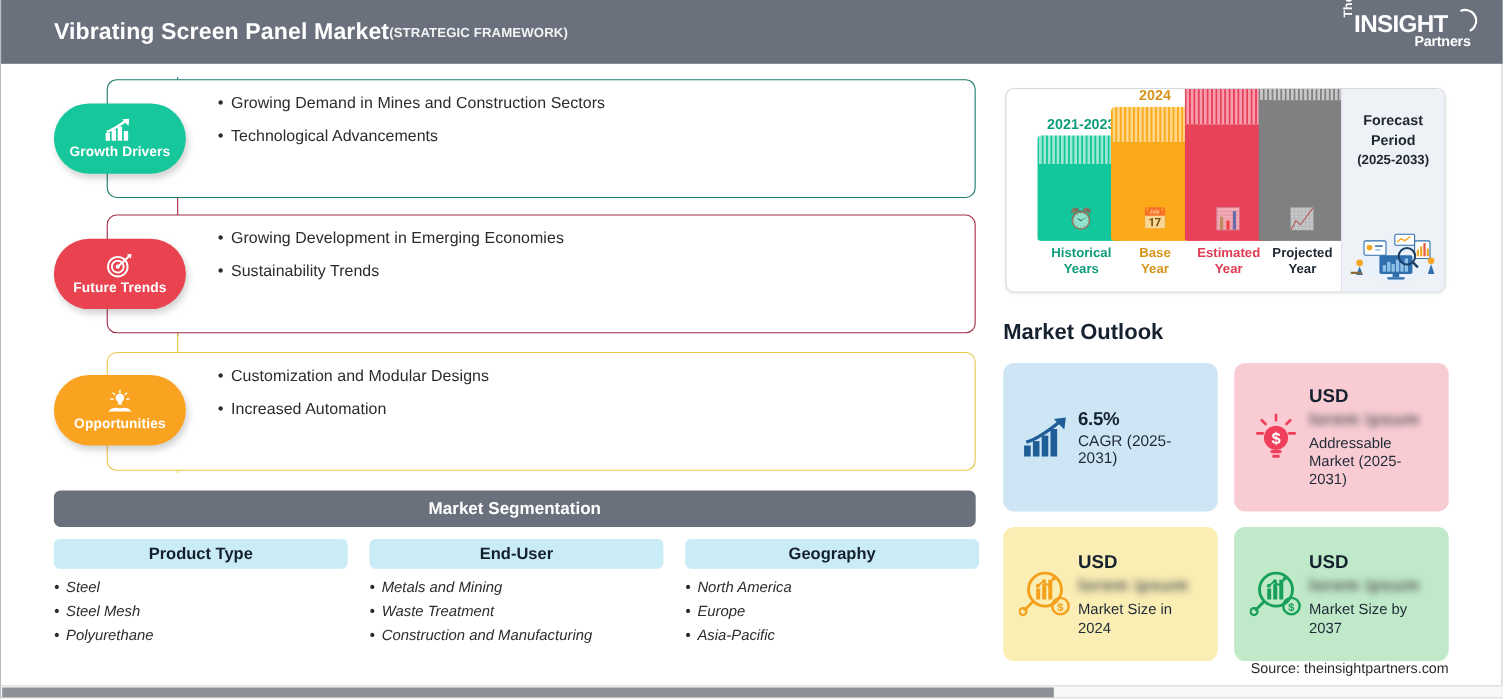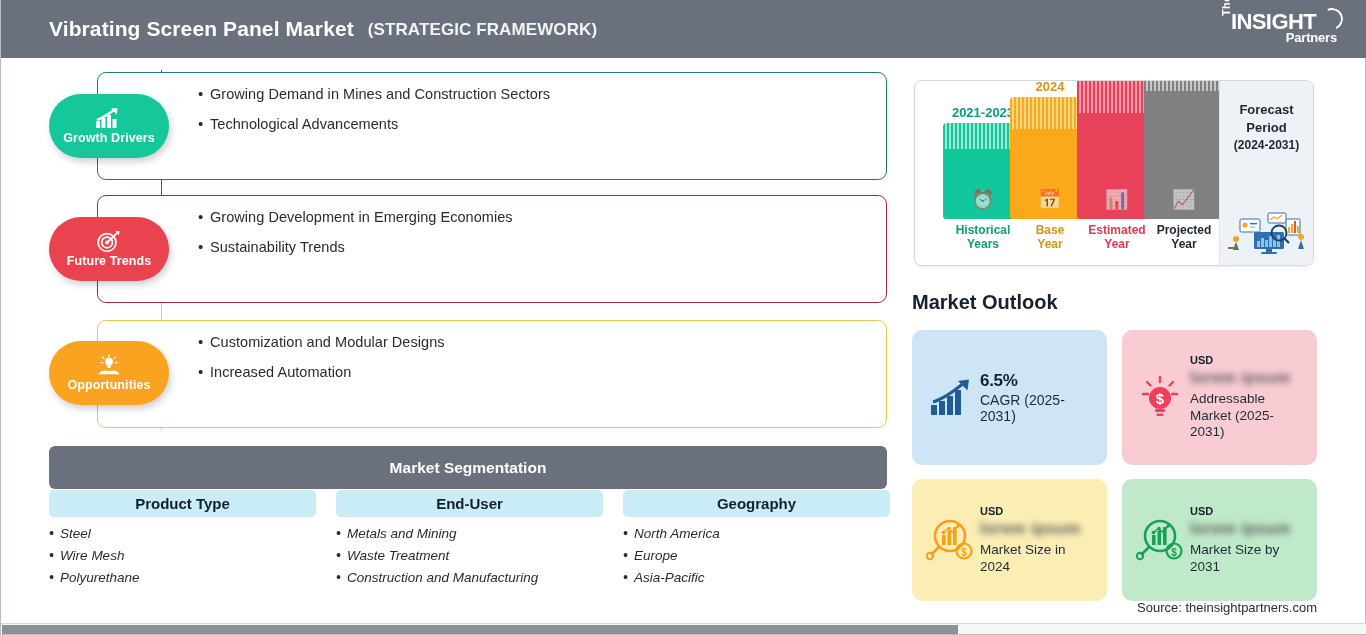--- a/index.html
+++ b/index.html
@@ -25,23 +25,23 @@
     display: flex; align-items: center;
   }
   #header-title {
     margin-left: 48px;
     color: #ffffff;
     font-size: 21px;
     font-weight: bold;
     letter-spacing: .1px;
   }
   #header-sub {
-    margin-left: 14px;
+    margin-left: 0;
     color: #f2f3f4;
-    font-size: 17px;
+    font-size: 12px;
     font-weight: bold;
     letter-spacing: .1px;
     position: relative; top: 1px;
   }
   #logo {
     position: absolute; right: 22px; top: 8px;
     width: 126px; height: 42px;
     color: #ffffff;
   }
   #logo .lg-the {
@@ -128,21 +128,21 @@
   .stem {
     position: absolute;
     left: 160px; width: 1.4px;
     z-index: 0;
   }
 
   
   #seg-title {
     position: absolute;
     left: 48px; top: 446px;
-    width: 838px; height: 43px;
+    width: 838px; height: 33px;
     background: #6b717c;
     border-radius: 6px;
     display: flex; align-items: center; justify-content: center;
     color: #ffffff; font-size: 15.5px; font-weight: bold;
   }
   .seg-col { position: absolute; top: 490px; width: 267px; }
   .seg-col.c0 { left: 48px; }
   .seg-col.c1 { left: 335px; }
   .seg-col.c2 { left: 622px; }
   .seg-head {
@@ -227,21 +227,21 @@
   #mo-cagr  { left: 911px;  top: 330px; height: 135px; background: #cde5f4; }
   #mo-addr  { left: 1121px; top: 330px; height: 135px; background: #f9ccd4; }
   #mo-2024  { left: 911px;  top: 479px; height: 122px; background: #faeeb4; }
   #mo-2031  { left: 1121px; top: 479px; height: 122px; background: #bfe9c8; }
 
   .mo-inner { display: flex; height: 100%; align-items: center; padding: 0 10px; }
   .mo-ico { width: 56px; flex: 0 0 56px; display: flex; justify-content: center; }
   .mo-txt { flex: 1; }
   .mo-big { font-size: 17px; font-weight: bold; color: #15212e; letter-spacing: -.3px; }
   .mo-sub { font-size: 14px; color: #1f2a36; margin-top: 1px; }
-  .mo-usd { font-size: 11px; font-weight: bold; color: #15212e; }
+  .mo-usd { font-size: 17px; font-weight: bold; color: #15212e; }
   .mo-blur {
     font-size: 16px; font-weight: bold; color: #5d5d5d;
     filter: blur(3.4px); margin: 3px 0 4px; letter-spacing: .5px;
   }
   .mo-lbl { font-size: 13.5px; color: #1f2a36; line-height: 1.25; }
   #mo-cagr .mo-inner { padding-left: 12px; }
   #mo-addr .mo-inner, #mo-2024 .mo-inner, #mo-2031 .mo-inner { align-items: center; }
   #mo-addr .mo-txt, #mo-2024 .mo-txt, #mo-2031 .mo-txt { padding-left: 2px; }
 
   #source {
@@ -339,21 +339,21 @@
     </span>
     <span class="b-lbl">Opportunities</span>
   </div>
 
   <div id="seg-title">Market Segmentation</div>
 
   <div class="seg-col c0">
     <div class="seg-head">Product Type</div>
     <ul class="seg-items">
       <li>Steel</li>
-      <li>Wire Mesh</li>
+      <li>Steel Mesh</li>
       <li>Polyurethane</li>
     </ul>
   </div>
 
   <div class="seg-col c1">
     <div class="seg-head">End-User</div>
     <ul class="seg-items">
       <li>Metals and Mining</li>
       <li>Waste Treatment</li>
       <li>Construction and Manufacturing</li>
@@ -423,21 +423,21 @@
       </div>
       <div class="tl-cap" style="color:#1d2733;">
         <div>Projected</div>
           <div>Year</div>
       </div>
     </div>
 
     <div id="fc-panel">
       <div class="fc-t">Forecast</div>
       <div class="fc-t" style="margin-top:0;">Period</div>
-      <div class="fc-s">(2024-2031)</div>
+      <div class="fc-s">(2025-2033)</div>
       <svg id="fc-art" viewBox="0 0 86 60">
         <ellipse cx="45" cy="38" rx="32" ry="20" fill="#e9f2fb"></ellipse>
         <rect x="16" y="20" width="20" height="13" rx="1.5" fill="#fff" stroke="#2f6fae" stroke-width="1"></rect>
         <circle cx="21" cy="26" r="2.6" fill="#f5a623"></circle>
         <rect x="26" y="24" width="7" height="1.4" fill="#2f6fae"></rect>
         <rect x="26" y="27.5" width="5" height="1.4" fill="#9cc2e4"></rect>
         <rect x="44" y="14" width="18" height="10" rx="1.2" fill="#fff" stroke="#2f6fae" stroke-width="1"></rect>
         <path d="M46 21 l4-3 3 2 5-4" stroke="#f5a623" stroke-width="1.3" fill="none"></path>
         <rect x="62" y="20" width="14" height="16" rx="1.2" fill="#fff" stroke="#2f6fae" stroke-width="1"></rect>
         <rect x="64" y="28" width="2" height="6" fill="#f5a623"></rect>
@@ -558,21 +558,21 @@
           <circle cx="32" cy="9" r="1.8" fill="#18a05a"></circle>
           <path d="M13 30 L5 38" stroke="#18a05a" stroke-width="2.6"></path>
           <circle cx="4" cy="39" r="3.2" fill="none" stroke="#18a05a" stroke-width="2"></circle>
           <circle cx="38" cy="34" r="7.5" fill="none" stroke="#18a05a" stroke-width="2.2"></circle>
           <text x="38" y="38.5" font-size="10" font-weight="bold" fill="#18a05a" text-anchor="middle" font-family="Liberation Sans, sans-serif">$</text>
         </svg>
       </div>
       <div class="mo-txt">
         <div class="mo-usd">USD</div>
         <div class="mo-blur">lorem ipsum</div>
-        <div class="mo-lbl">Market Size by 2031</div>
+        <div class="mo-lbl">Market Size by 2037</div>
       </div>
     </div>
   </div>
 
   <div id="source">Source: theinsightpartners.com</div>
 
   <div id="hscroll">
     <div id="hthumb"></div>
   </div>
 

